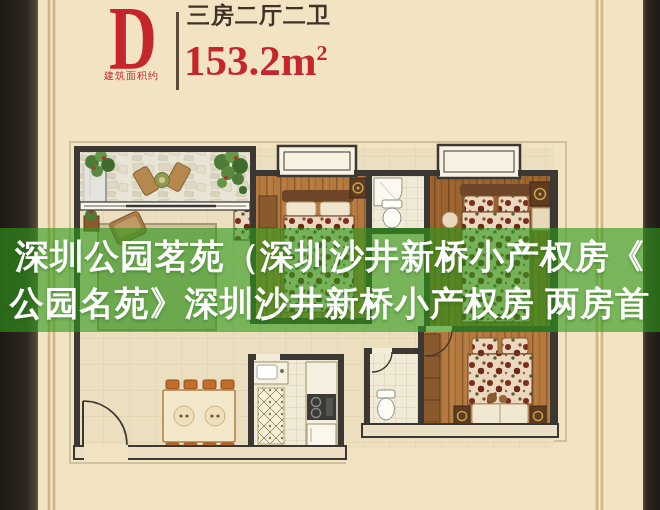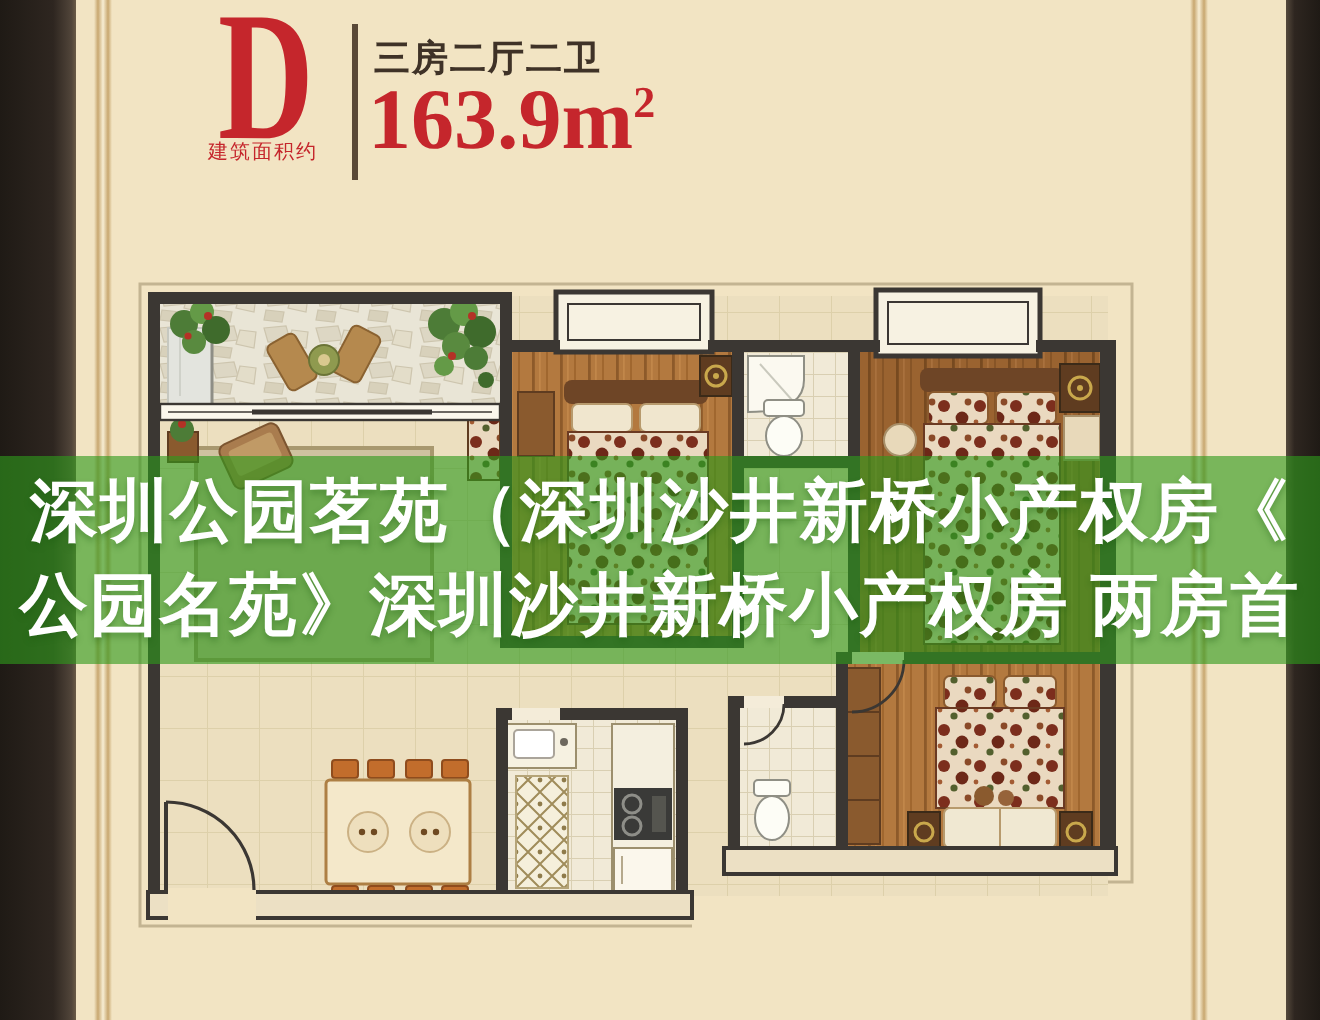--- a/index.html
+++ b/index.html
@@ -16,21 +16,21 @@
   .groove{position:absolute;top:0;width:9px;height:510px;
     background:linear-gradient(90deg,rgba(170,140,90,0),#c8a76f 22%,#f7edd3 50%,#c8a76f 78%,rgba(170,140,90,0));}
   .groove-left{left:47px;} .groove-right{left:595px;}
   .header{position:absolute;left:0;top:0;width:660px;height:110px;}
   .plan-letter{position:absolute;left:109px;top:-8px;font-family:"Liberation Serif",serif;
     font-weight:bold;font-size:92px;line-height:1;color:var(--accent-red);
     transform:scaleX(.72);transform-origin:left top;}
   .area-note{position:absolute;left:104px;top:69px;width:62px;text-align:left;
     font-size:10px;letter-spacing:1px;color:var(--accent-red);}
   .hdr-divider{position:absolute;left:176px;top:12px;width:3px;height:78px;background:#5a4937;}
-  .layout-label{position:absolute;left:187px;top:17px;font-size:18px;font-weight:bold;
+  .layout-label{position:absolute;left:187px;top:0;font-size:23px;font-weight:bold;
     letter-spacing:1px;color:var(--title-dark);}
   .area-figure{position:absolute;left:184px;top:38px;font-family:"Liberation Serif",serif;
     font-weight:bold;font-size:43px;line-height:1.05;color:var(--accent-red);}
   .area-figure sup{font-size:22px;vertical-align:super;line-height:0;}
   .plan-svg{position:absolute;left:0;top:0;}
   .overlay-band{position:absolute;left:0;top:228px;width:660px;height:104px;
     background:var(--overlay-green);display:flex;flex-direction:column;
     justify-content:center;align-items:center;}
   .overlay-line{white-space:nowrap;font-size:34px;line-height:47px;font-weight:bold;
     letter-spacing:1px;color:#ffffff;text-shadow:0 2px 3px rgba(25,90,15,.35);}
@@ -42,21 +42,21 @@
   <div class="border-left"></div>
   <div class="groove groove-left"></div>
   <div class="groove groove-right"></div>
   <div class="border-right"></div>
 
   <div class="header">
     <div class="plan-letter">D</div>
     <div class="area-note">建筑面积约</div>
     <div class="hdr-divider"></div>
     <div class="layout-label">三房二厅二卫</div>
-    <div class="area-figure"><span>163.9</span><span>m</span><sup>2</sup></div>
+    <div class="area-figure"><span>153.2</span><span>m</span><sup>2</sup></div>
   </div>
 
   <svg class="plan-svg" width="660" height="510" viewBox="0 0 660 510">
     <defs>
       <pattern id="stone" width="26" height="18" patternUnits="userSpaceOnUse">
         <rect width="26" height="18" fill="#e9e5d6"></rect>
         <path d="M2,2 L13,1 L15,8 L4,9 Z" fill="#ddd7c4" stroke="#cdc5ae" stroke-width="0.6"></path>
         <path d="M16,3 L24,4 L23,12 L14,10 Z" fill="#e3ddc9" stroke="#cdc5ae" stroke-width="0.6"></path>
         <path d="M3,11 L12,12 L11,17 L2,16 Z" fill="#d8d1bb" stroke="#cdc5ae" stroke-width="0.6"></path>
       </pattern>

